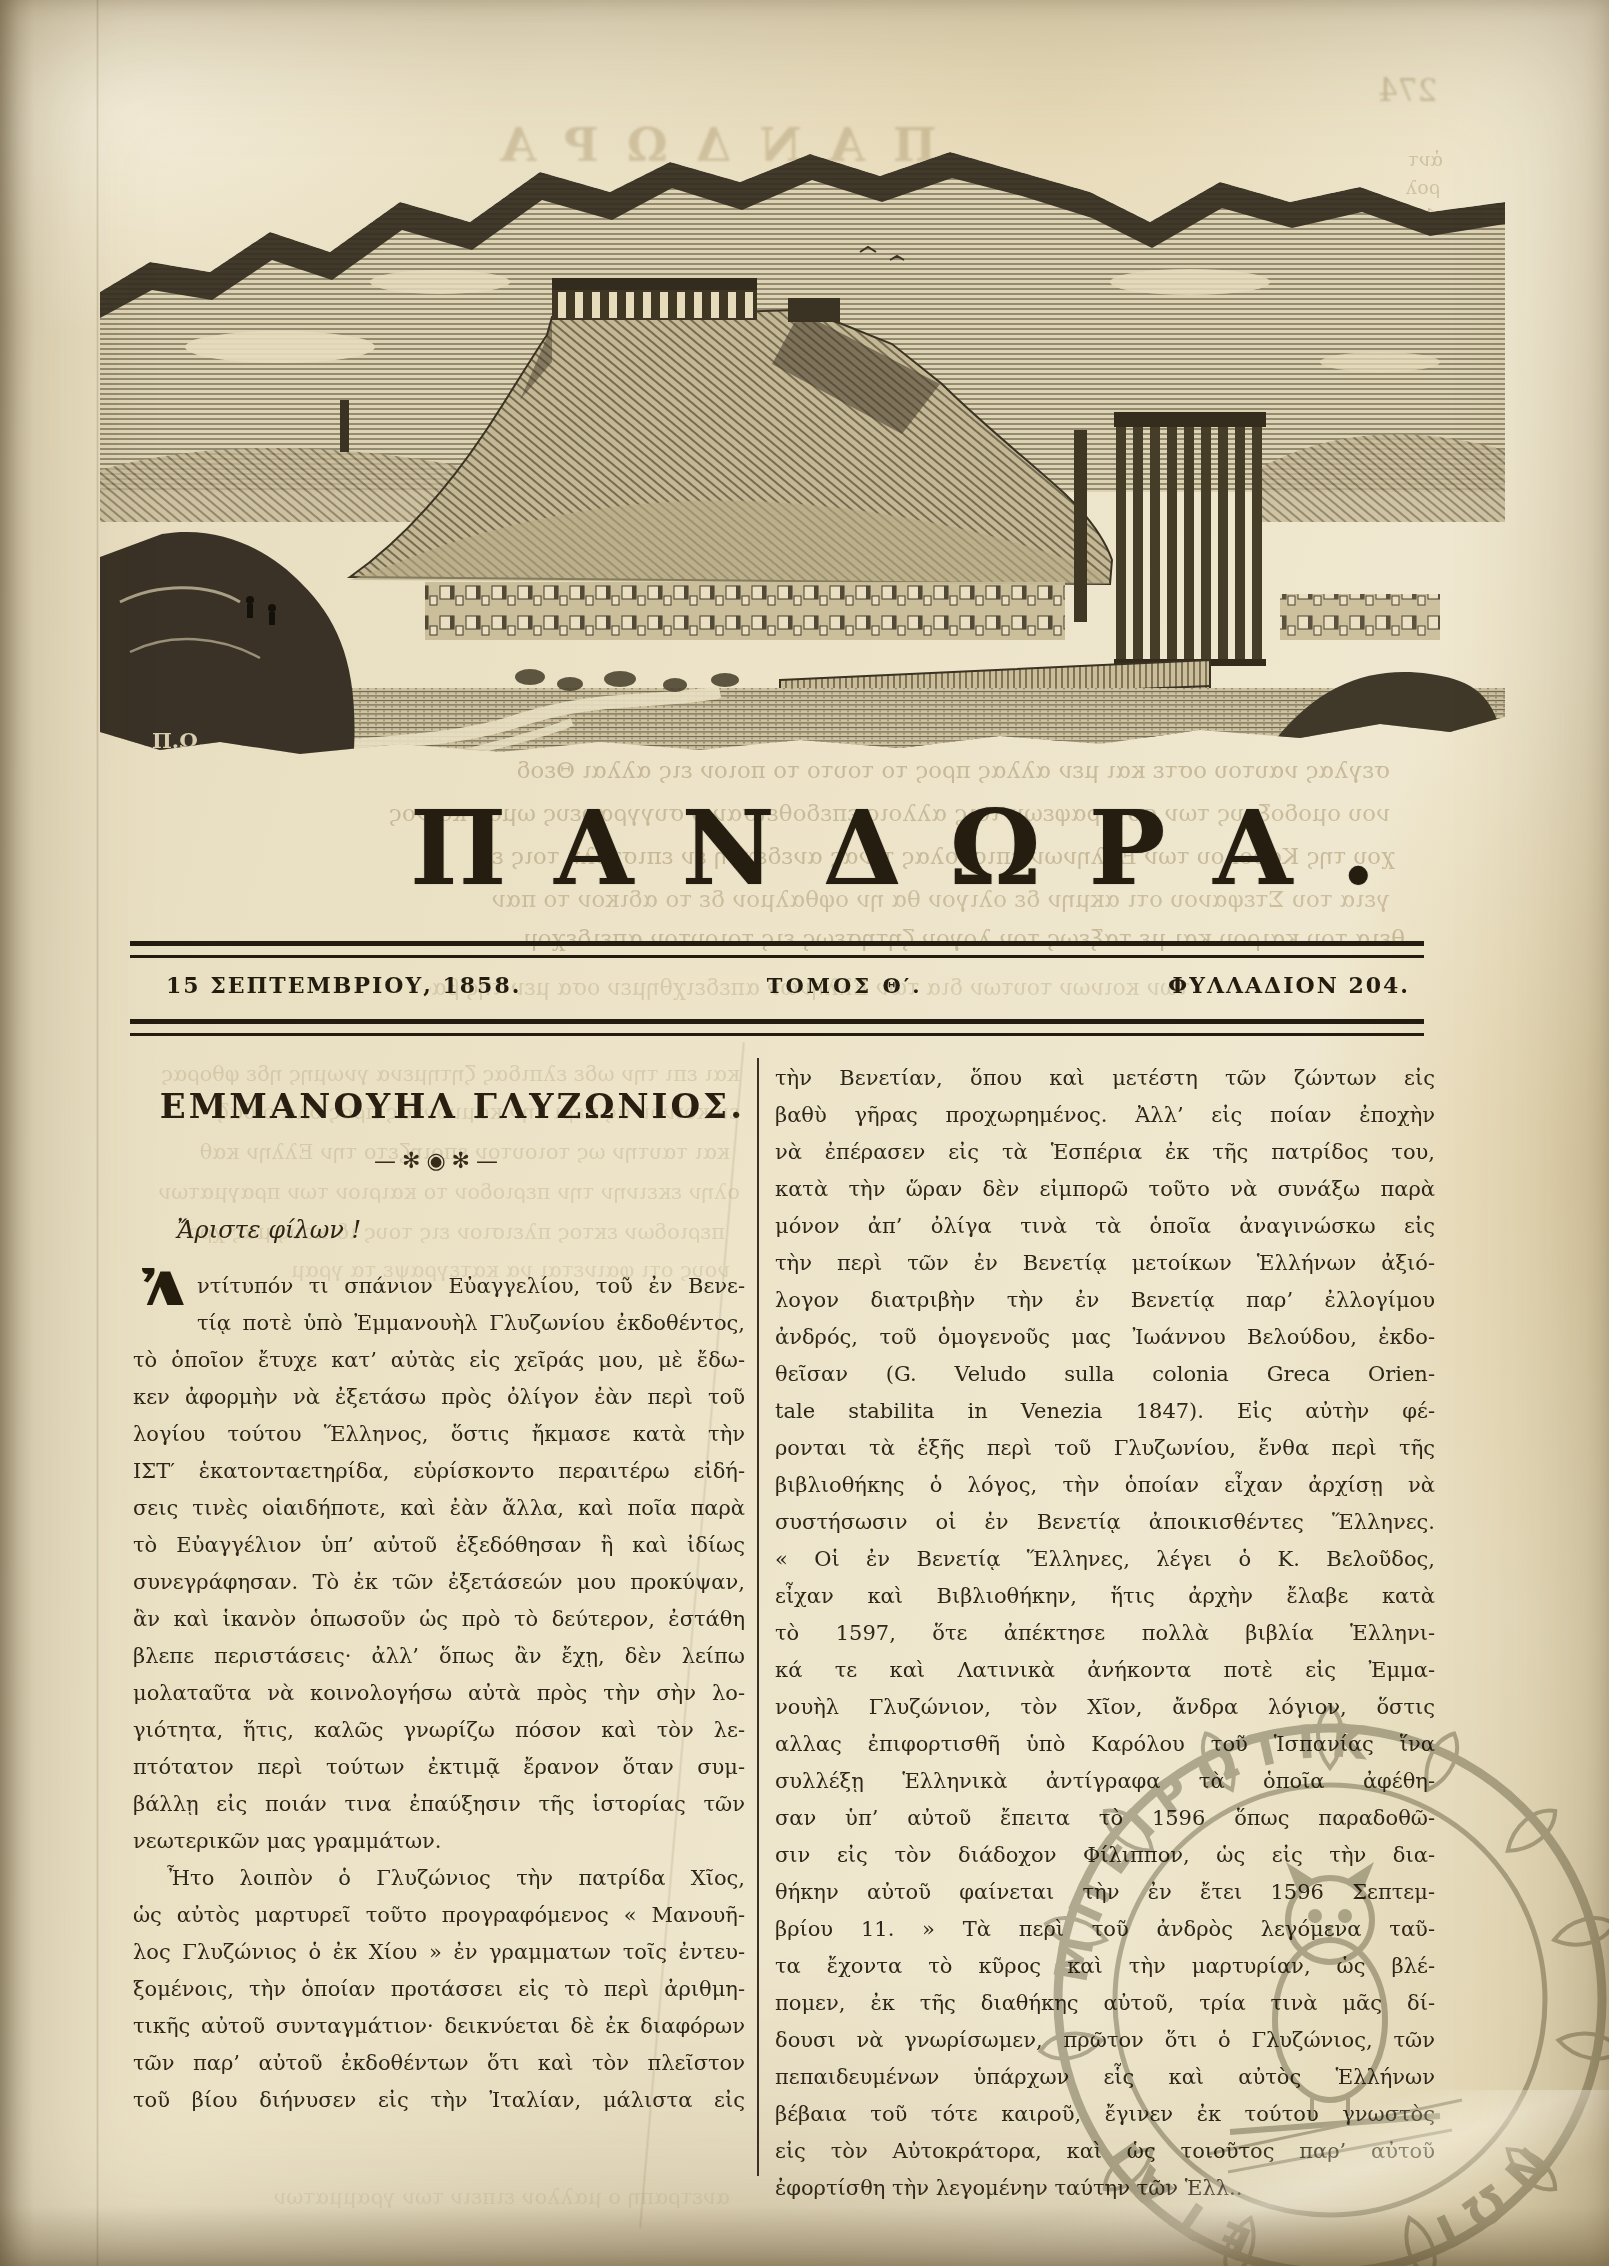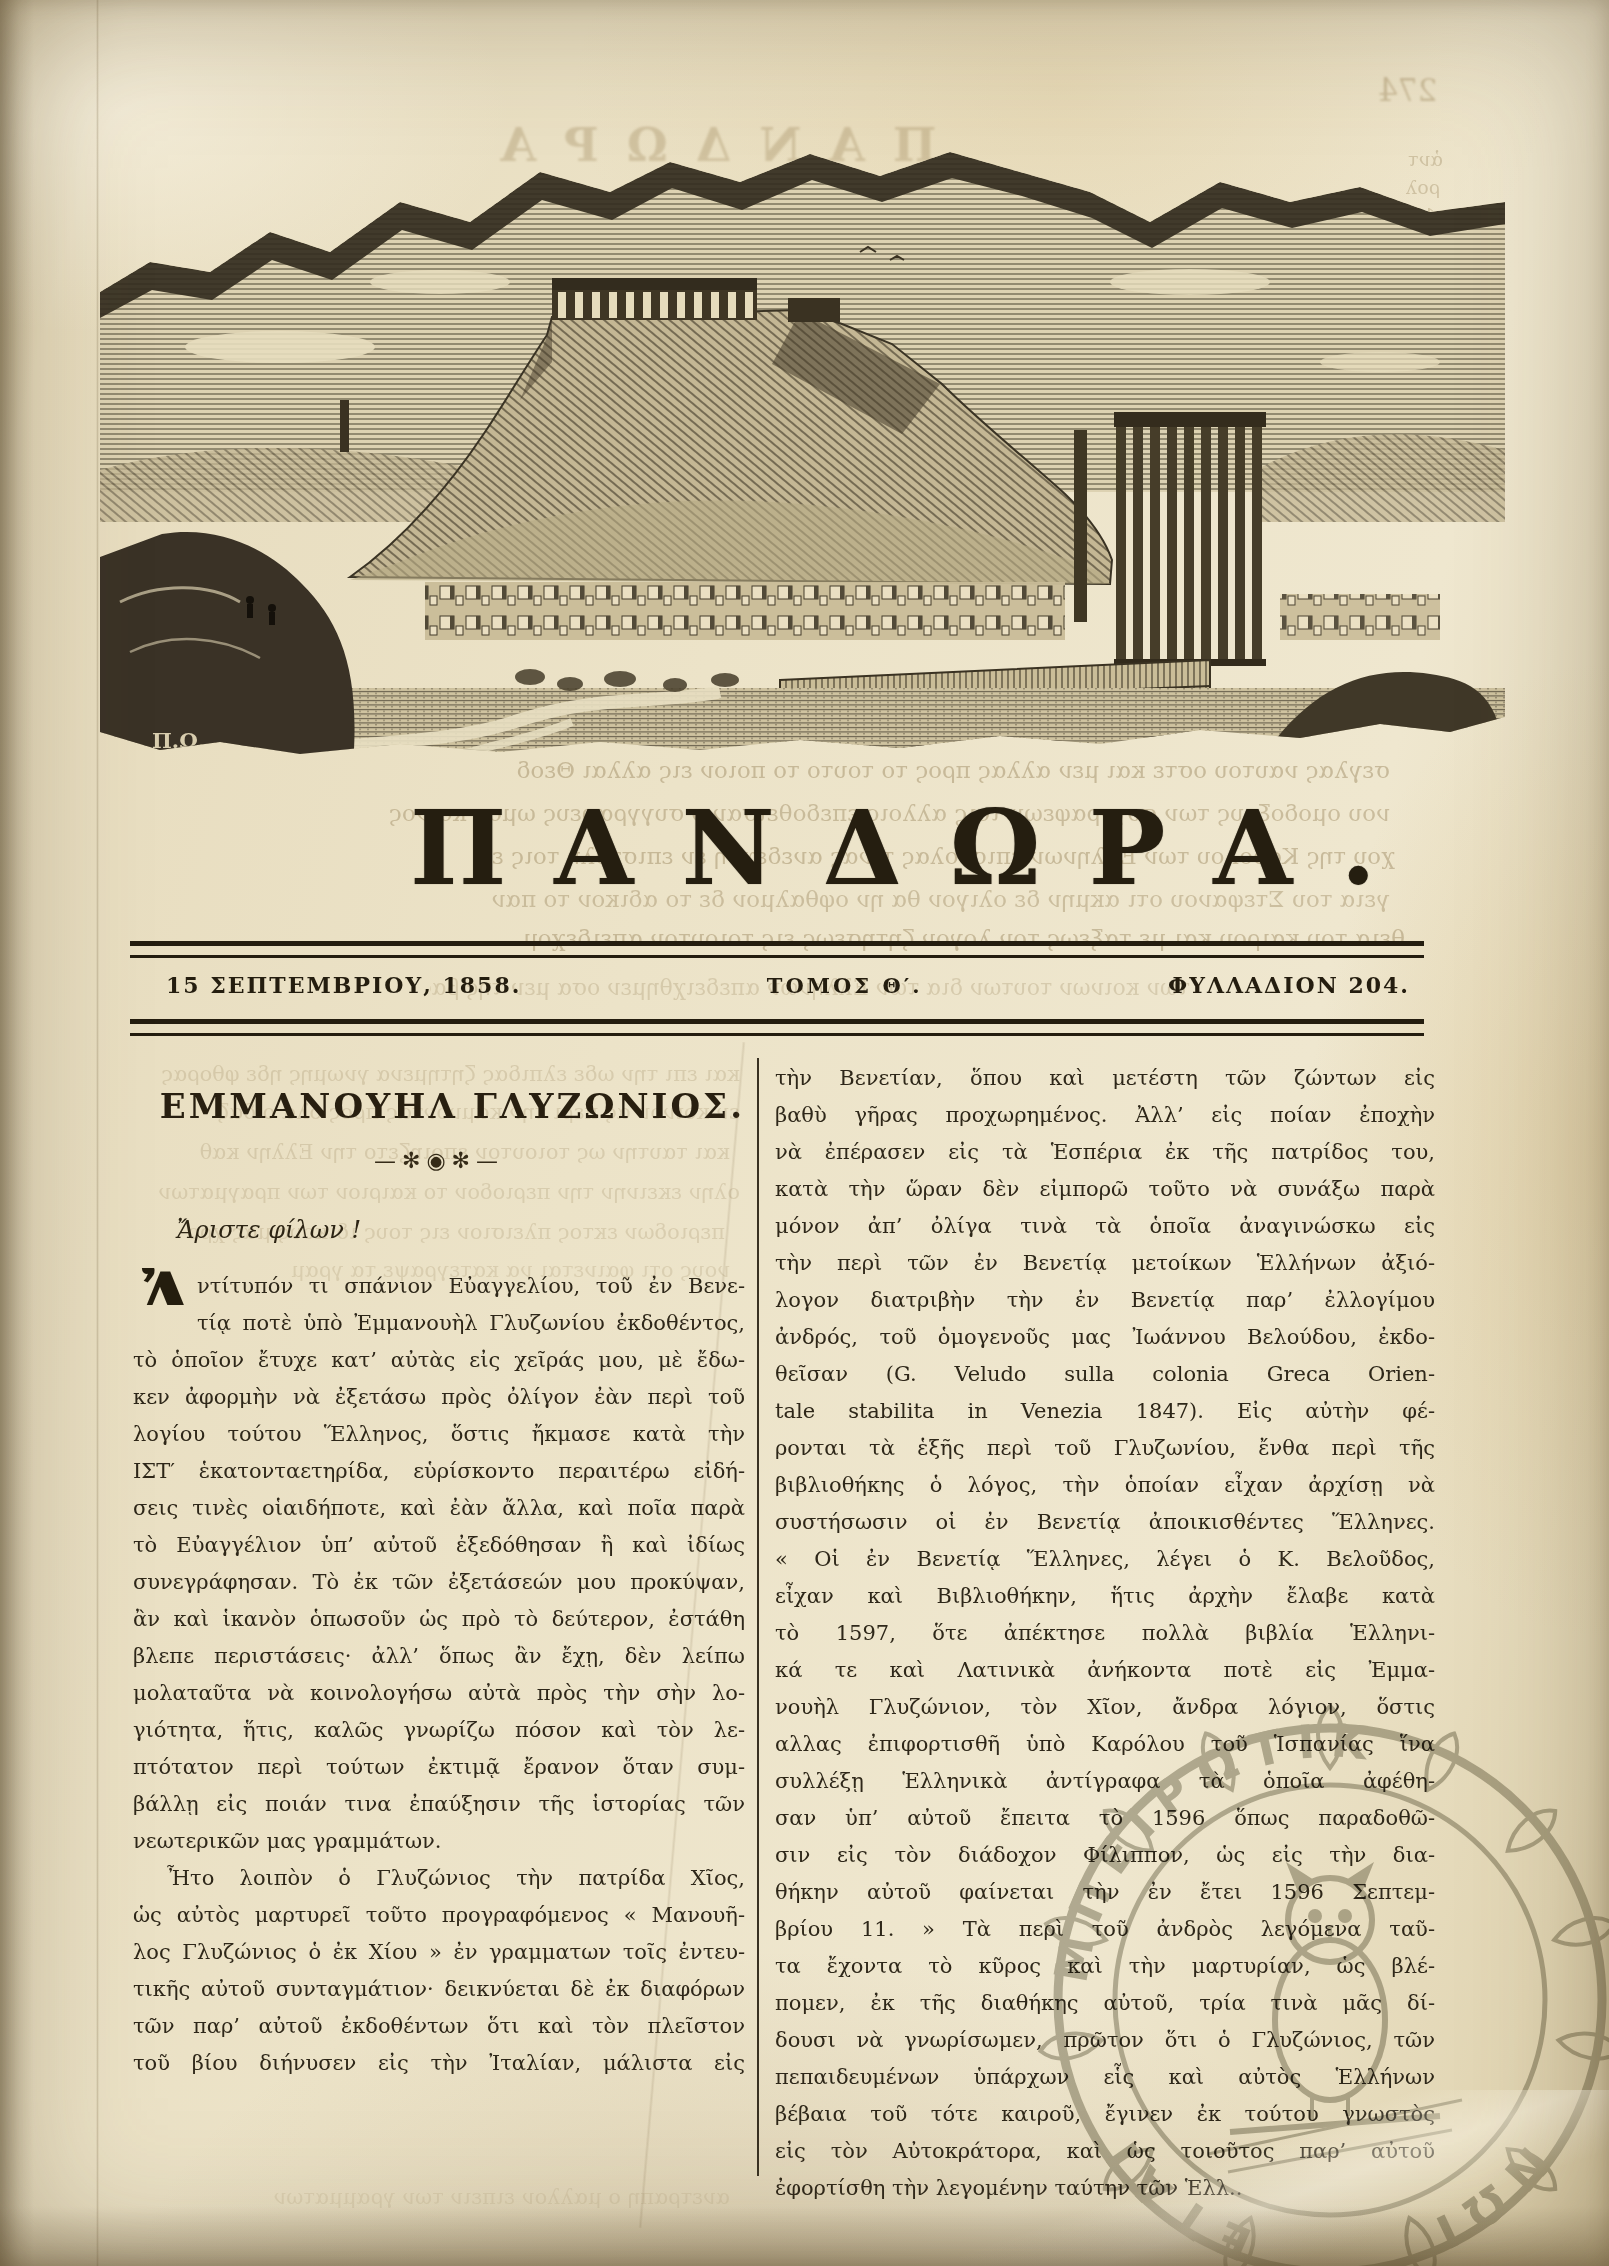--- a/index.html
+++ b/index.html
@@ -254,20 +254,21 @@
         <div class="tline">ἂν καὶ ἱκανὸν ὁπωσοῦν ὡς πρὸ τὸ δεύτερον, ἐστάθη</div>
         <div class="tline">βλεπε περιστάσεις· ἀλλ’ ὅπως ἂν ἔχῃ, δὲν λείπω</div>
         <div class="tline">μολαταῦτα νὰ κοινολογήσω αὐτὰ πρὸς τὴν σὴν λο-</div>
         <div class="tline">γιότητα, ἥτις, καλῶς γνωρίζω πόσον καὶ τὸν λε-</div>
         <div class="tline">πτότατον περὶ τούτων ἐκτιμᾷ ἔρανον ὅταν συμ-</div>
         <div class="tline">βάλλῃ εἰς ποιάν τινα ἐπαύξησιν τῆς ἱστορίας τῶν</div>
         <div class="tline k-end">νεωτερικῶν μας γραμμάτων.</div>
         <div class="tline k-ind">Ἦτο λοιπὸν ὁ Γλυζώνιος τὴν πατρίδα Χῖος,</div>
         <div class="tline">ὡς αὐτὸς μαρτυρεῖ τοῦτο προγραφόμενος « Μανουῆ-</div>
         <div class="tline">λος Γλυζώνιος ὁ ἐκ Χίου » ἐν γραμματων τοῖς ἐντευ-</div>
+        <div class="tline">ξομένοις, τὴν ὁποίαν προτάσσει εἰς τὸ περὶ ἀριθμη-</div>
         <div class="tline">τικῆς αὐτοῦ συνταγμάτιον· δεικνύεται δὲ ἐκ διαφόρων</div>
         <div class="tline">τῶν παρ’ αὐτοῦ ἐκδοθέντων ὅτι καὶ τὸν πλεῖστον</div>
         <div class="tline">τοῦ βίου διήνυσεν εἰς τὴν Ἰταλίαν, μάλιστα εἰς</div>
       </div>
   </div>
 
   <div class="col col-right">
     <div class="body-lines">
         <div class="tline">τὴν Βενετίαν, ὅπου καὶ μετέστη τῶν ζώντων εἰς</div>
         <div class="tline">βαθὺ γῆρας προχωρημένος. Ἀλλ’ εἰς ποίαν ἐποχὴν</div>

